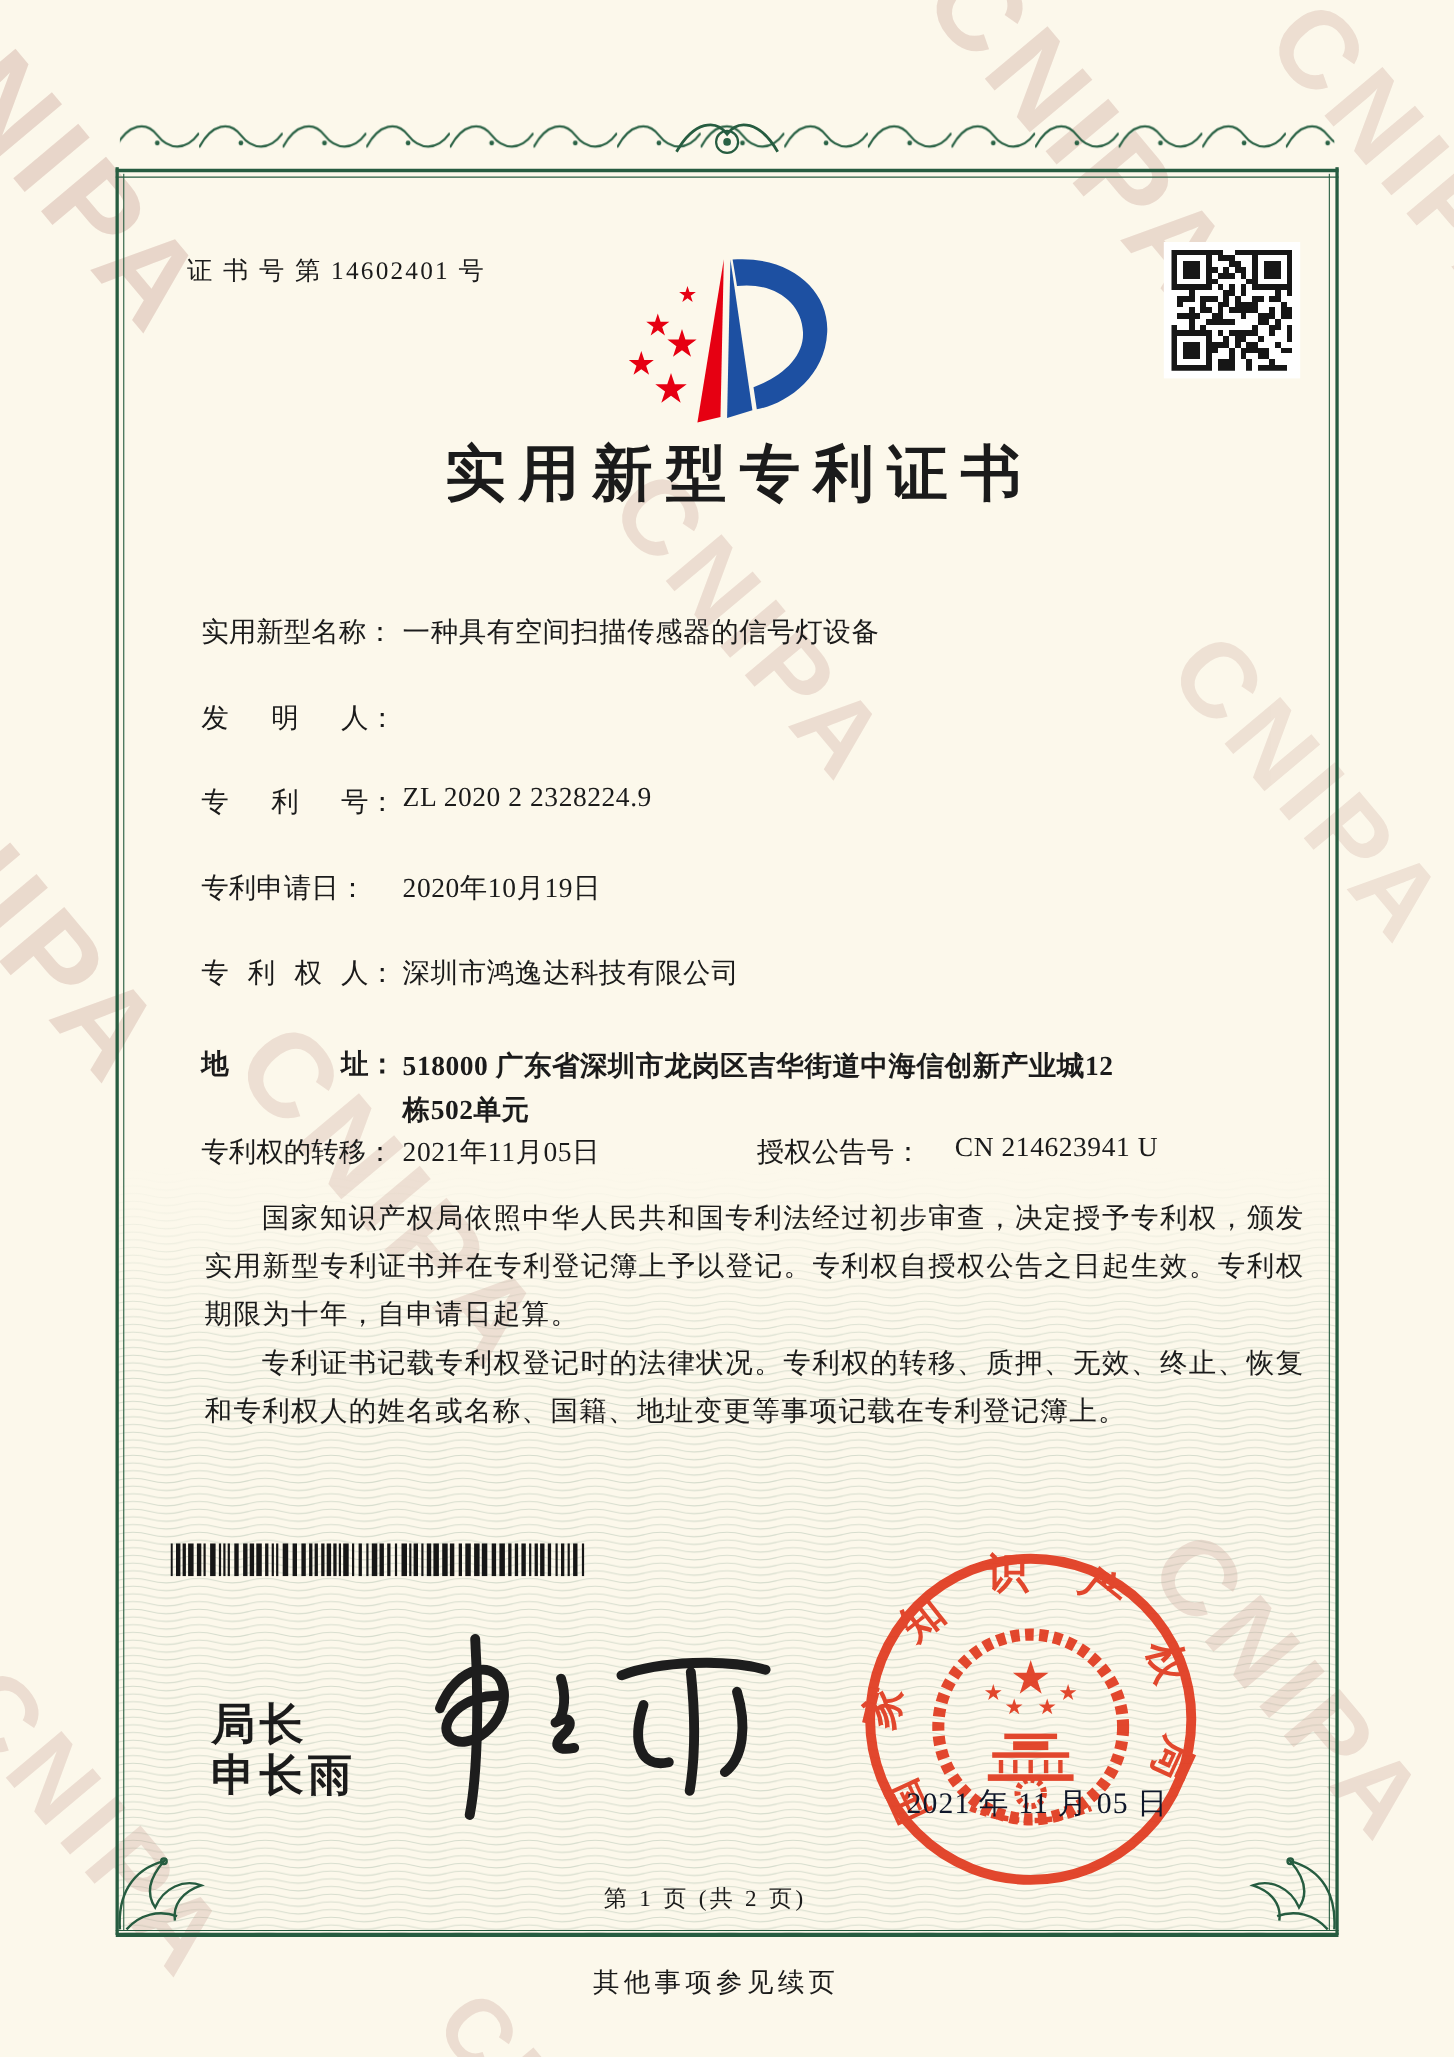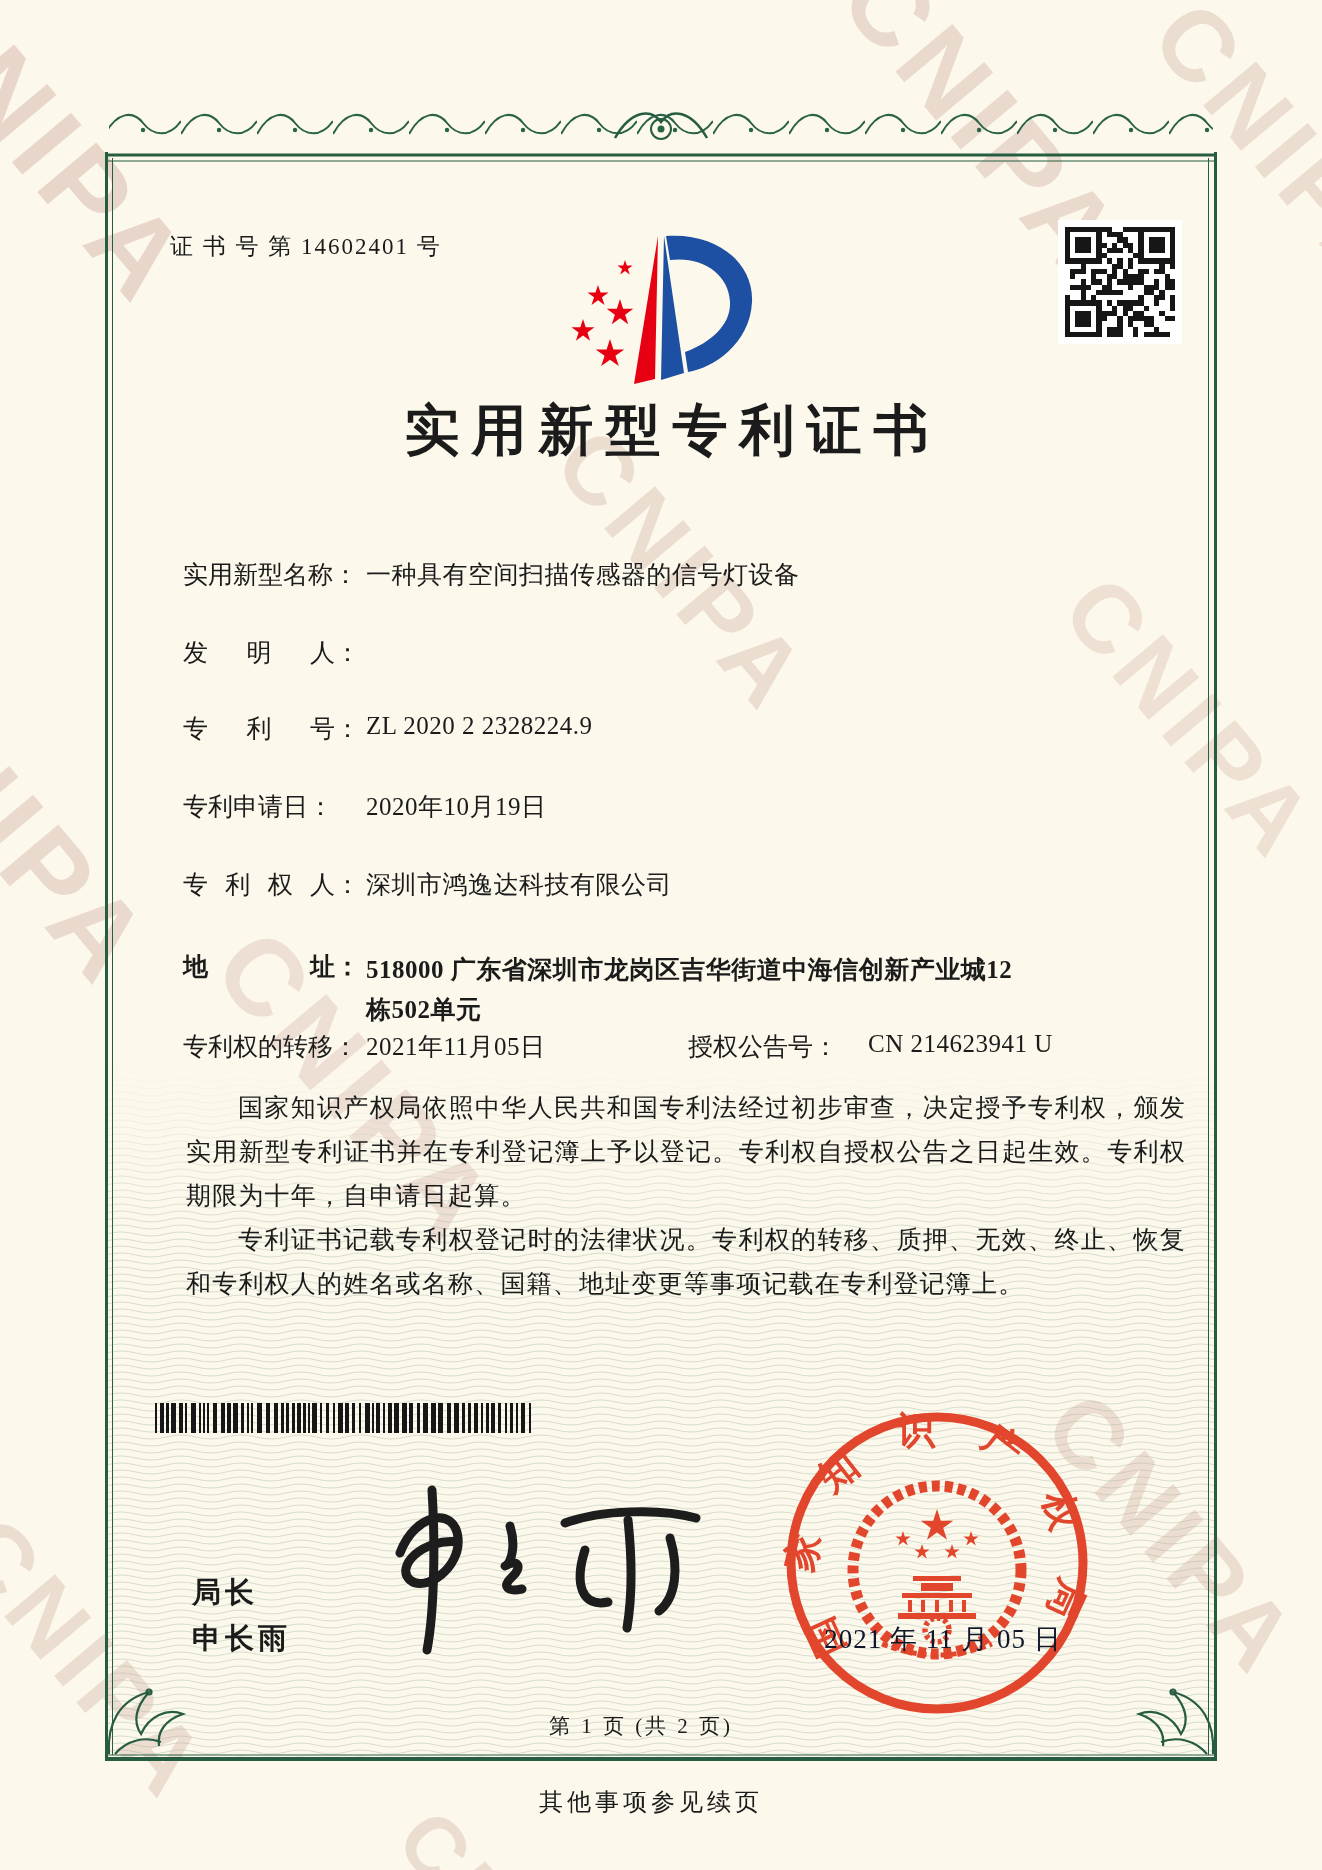--- a/index.html
+++ b/index.html
@@ -35,21 +35,21 @@
              text-align:justify;letter-spacing:1.2px;z-index:4;}
   .body-text p{margin:0;text-indent:52px;}
 
   
   .barcode{position:absolute;left:155px;top:1403px;z-index:4;}
   .qr-box{position:absolute;left:1058px;top:220px;width:124px;height:124px;background:#ffffff;z-index:4;}
   .qr-box svg{position:absolute;left:7px;top:7px;}
 
   
   .director{position:absolute;left:192px;font-family:"Liberation Sans","DejaVu Sans",sans-serif;
-            font-weight:bold;font-size:29px;letter-spacing:4px;z-index:6;margin-top:33px;}
+            font-weight:bold;font-size:40px;letter-spacing:4px;z-index:6;}
   .sig{position:absolute;left:340px;top:1468px;z-index:6;}
 
   
   .seal{position:absolute;left:782px;top:1408px;z-index:5;opacity:0.93;}
   .seal-date{position:absolute;left:798px;top:1621px;width:290px;text-align:center;font-size:27px;
              letter-spacing:1px;color:#0f172a;z-index:6;}
 
   
   .page-info{position:absolute;left:0;right:40px;top:1712px;text-align:center;font-size:21px;
              letter-spacing:3px;z-index:4;}

